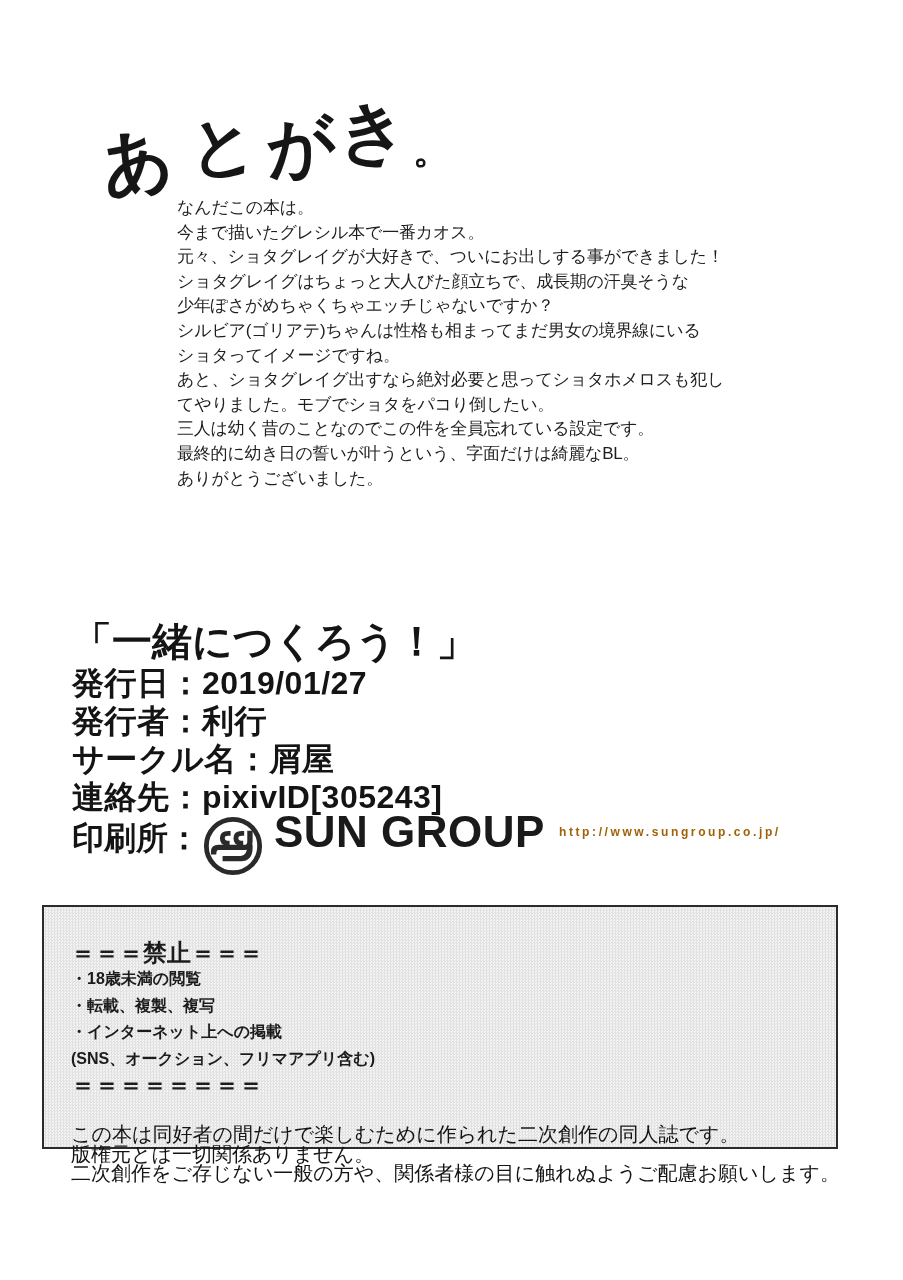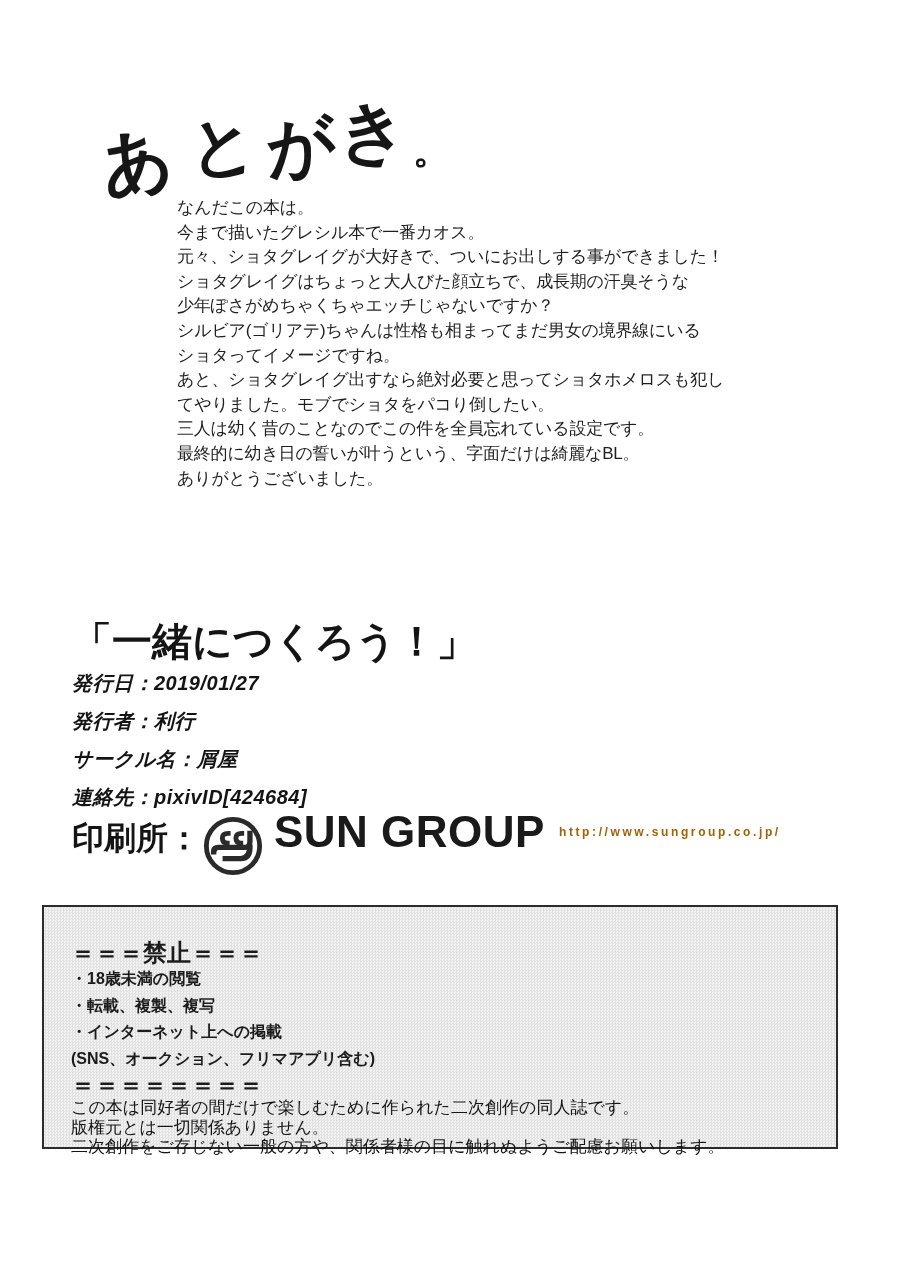--- a/index.html
+++ b/index.html
@@ -26,42 +26,42 @@
     font-size:17px;line-height:24.6px;letter-spacing:-0.2px;
     white-space:nowrap;color:#1e1e1e;font-weight:500;
   }
 
   
   .colophon{
     position:absolute;left:72px;top:620px;font-weight:bold;
     white-space:nowrap;color:#141414;
   }
   .book-title{font-family:"Liberation Serif",serif;font-size:40px;line-height:44px;}
-  .colophon-line{font-size:20px;line-height:38px;letter-spacing:0.5px;font-style:italic;}
+  .colophon-line{font-size:32px;line-height:38px;letter-spacing:0.5px;}
   .printer-line{display:flex;align-items:flex-start;font-size:32px;line-height:38px;margin-top:3px;}
   .logo-wrap{display:inline-block;margin:-4px 6px 0 2px;}
   .printer-brand{display:flex;flex-direction:row;margin-left:4px;margin-top:-6px;}
   .brand-name{font-size:44px;font-weight:bold;letter-spacing:0.5px;transform:scaleY(1.02);color:#1a1a1a;}
   .brand-url{font-size:12px;font-weight:bold;letter-spacing:2.6px;padding-left:14px;margin-top:0;color:#a16207;}
 
   
   .notice-box{
     position:absolute;left:42px;top:905px;width:796px;height:244px;
     box-sizing:border-box;border:2px solid #2b2b2b;
     background-color:#efeeee;
     background-image:repeating-conic-gradient(#e2e1e1 0% 25%, #f4f3f3 0% 50%);
     background-size:3px 3px;
     padding:33px 10px 0 27px;white-space:nowrap;
   }
   .prohibit-header{font-size:24px;font-weight:bold;line-height:26px;color:#1b1b1b;}
   .prohibit-item{font-size:16px;font-weight:600;line-height:26.5px;color:#1b1b1b;}
   .prohibit-rule{font-size:24px;font-weight:bold;line-height:26px;color:#1b1b1b;}
   .disclaimer{
-    font-family:"Liberation Serif",serif;
-    font-size:17px;line-height:19.5px;font-weight:500;color:#141414;
+    margin-top:27px;font-family:"Liberation Serif",serif;
+    font-size:20px;line-height:19.5px;font-weight:500;color:#141414;
   }
 </style>
 </head>
 <body>
 
 <div class="page">
 
   <div class="hand-title">
     <span class="ht0">あ</span><span class="ht1">と</span><span class="ht2">が</span><span class="ht3">き</span><span class="ht4">。</span>
   </div>
@@ -79,21 +79,21 @@
     <div>三人は幼く昔のことなのでこの件を全員忘れている設定です。</div>
     <div>最終的に幼き日の誓いが叶うという、字面だけは綺麗なBL。</div>
     <div>ありがとうございました。</div>
   </div>
 
   <div class="colophon">
     <div class="book-title">「一緒につくろう！」</div>
     <div class="colophon-line">発行日：2019/01/27</div>
     <div class="colophon-line">発行者：利行</div>
     <div class="colophon-line">サークル名：屑屋</div>
-    <div class="colophon-line">連絡先：pixivID[424684]</div>
+    <div class="colophon-line">連絡先：pixivID[305243]</div>
     <div class="printer-line">
       <span>印刷所：</span>
       <span class="logo-wrap">
         <svg width="62" height="62" viewBox="0 0 64 64" aria-hidden="true">
           <circle cx="32" cy="32" r="27.5" fill="none" stroke="#2a2a2a" stroke-width="5"></circle>
           <path d="M27 19 Q 21 19 21 24 Q 21 29 26 29" fill="none" stroke="#2a2a2a" stroke-width="5" stroke-linecap="square"></path>
           <path d="M41 19 Q 35 19 35 24 Q 35 29 40 29" fill="none" stroke="#2a2a2a" stroke-width="5" stroke-linecap="square"></path>
           <path d="M12 38 Q 12 33.5 17 33.5 L 44 33.5 Q 49.5 33.5 49.5 27 L 49.5 19" fill="none" stroke="#2a2a2a" stroke-width="5.5" stroke-linecap="square"></path>
           <path d="M49.5 33.5 Q 49.5 45 40 45 L 24 45" fill="none" stroke="#2a2a2a" stroke-width="5.5" stroke-linecap="square"></path>
         </svg>

